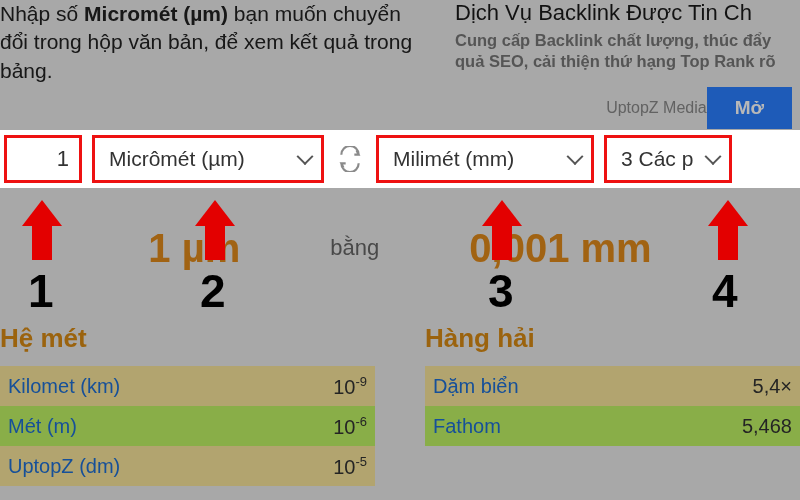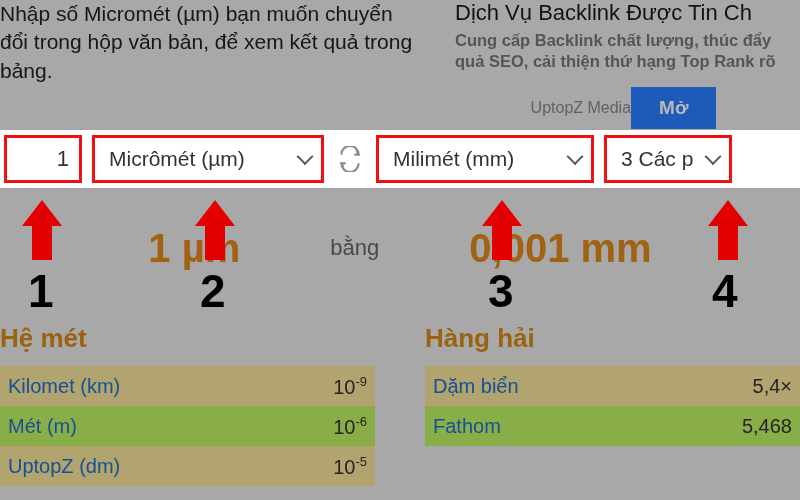--- a/index.html
+++ b/index.html
@@ -2,25 +2,25 @@
 <html><head>
 <meta charset="utf-8">
 <style>
   * { box-sizing: border-box; margin: 0; padding: 0; }
   html, body { width: 800px; height: 500px; overflow: hidden; font-family: Arial, Helvetica, sans-serif; }
   body { position: relative; background: #e9e9e9; }
 
   
   .top-row { position: absolute; top: 0; left: 0; right: 0; height: 120px; display: flex; }
   .top-left { flex: 1 1 auto; padding: 0 12px 8px 0; font-size: 21px; color: #222; line-height: 1.35; }
-  .top-left .bold { font-weight: 400; }
+  .top-left .bold { font-weight: 700; }
   .ad-box { width: 355px; border-left: 0; padding: 0 8px 4px 10px; }
   .ad-title { font-size: 22px; color: #1a1a1a; margin-bottom: 4px; }
   .ad-desc { font-size: 16.5px; color: #777; line-height: 1.3; font-weight: bold; }
-  .ad-bottom { display: flex; align-items: center; justify-content: center; margin-top: 14px; }
+  .ad-bottom { display: flex; align-items: center; justify-content: flex-end; margin-top: 14px; }
   .ad-brand { font-size: 16px; color: #888; }
   .ad-btn { background: #2a7fff; color: #fff; font-size: 19px; font-weight: 700; padding: 10px 28px; border: none; }
 
   
   .conv-bar { position: absolute; top: 130px; left: 0; right: 0; height: 58px; background: #fff; display: flex; align-items: center; gap: 10px; padding: 0 4px; }
   .red-box { border: 3px solid #e11; background: #fff; height: 48px; display: flex; align-items: center; }
   .num-input { width: 78px; justify-content: flex-end; padding-right: 10px; font-size: 22px; color: #333; }
   .sel { position: relative; font-size: 21px; color: #333; padding: 0 34px 0 14px; }
   .sel.w1 { width: 232px; }
   .sel.w2 { width: 218px; }

